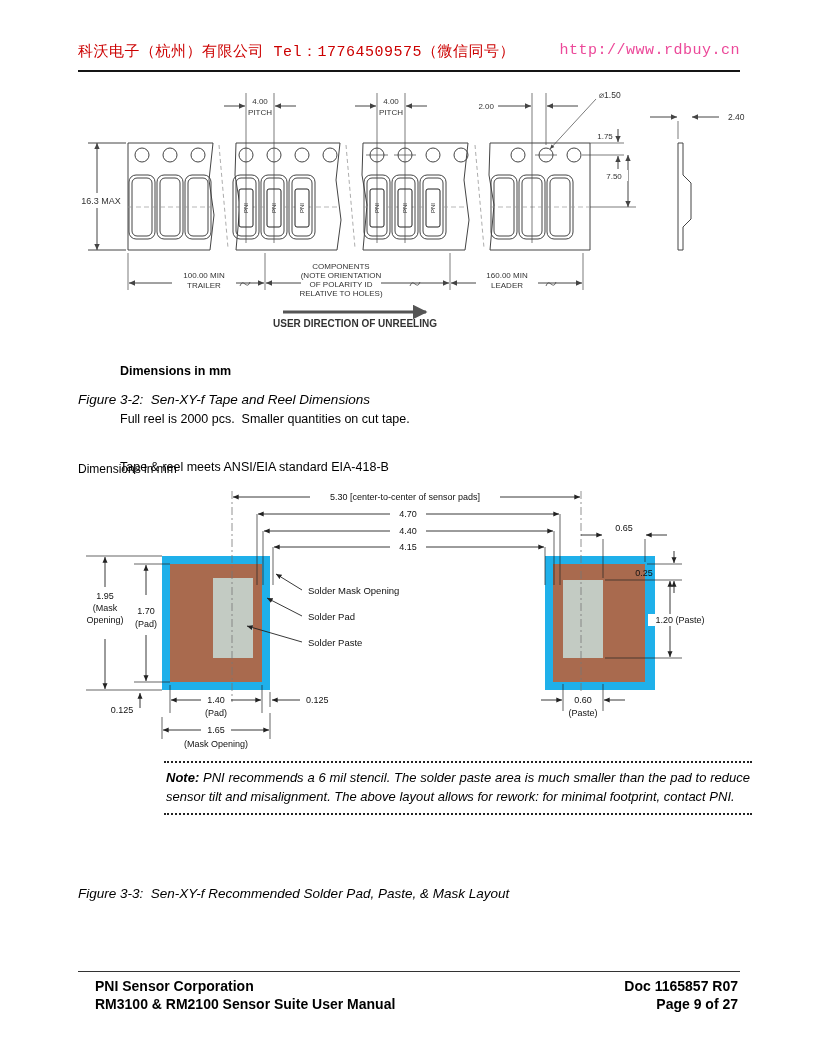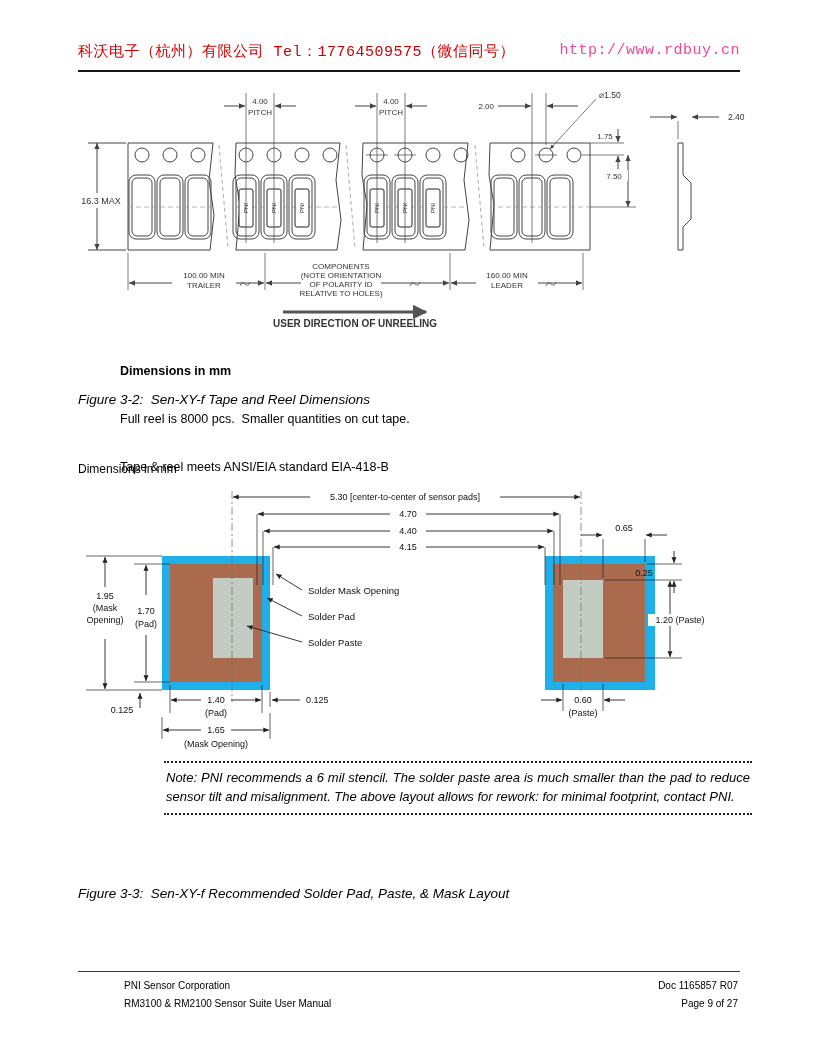--- a/index.html
+++ b/index.html
@@ -13,24 +13,24 @@
   
   svg text{font-family:"Liberation Sans","DejaVu Sans",sans-serif;}
   
   #reel-notes{left:120px;top:331px;font-size:12.5px;line-height:16px;white-space:pre;}
   #reel-notes .b{font-weight:bold;}
   .caption{left:78px;width:662px;text-align:left;font-style:italic;font-size:13.5px;white-space:pre;}
   #units2{left:78px;top:462px;font-size:12px;}
   
   #notebox{left:164px;top:761px;width:584px;border-top:2px dotted #222;border-bottom:2px dotted #222;
            padding:5px 2px 7px 2px;font-size:13px;font-style:italic;line-height:19px;text-align:justify;}
-  #notebox .nb{font-weight:normal;margin-top:40px;}
+  #notebox .nb{font-weight:bold;margin-top:40px;}
   
   #ftr-rule{left:78px;top:971px;width:662px;height:1px;background:#333;}
-  .ftxt{font-size:10px;font-weight:normal;line-height:18px;margin-left:29px;}
+  .ftxt{font-size:14px;font-weight:bold;line-height:18px;}
   #ftr-left{left:95px;top:977px;}
   #ftr-right{right:78px;top:977px;text-align:right;}
 </style>
 </head>
 <body>
 
 <div id="page">
 
   <div id="hdr" class="abs">
     <span style="color:#cc0000;">科沃电子（杭州）有限公司 Tel：17764509575（微信同号）</span>
@@ -234,21 +234,21 @@
 
       <g>
         <line x1="205" y1="227" x2="348" y2="227" stroke="#555" stroke-width="3" marker-end="url(#ahb)"></line>
         <text x="277" y="242" text-anchor="middle" font-size="10" font-weight="bold" fill="#333" stroke="none">USER DIRECTION OF UNREELING</text>
       </g>
     </g>
   </svg>
 
   <div id="reel-notes" class="abs">
     <div class="b">Dimensions in mm</div>
-    <div>Full reel is 8000 pcs.  Smaller quantities on cut tape.</div>
+    <div>Full reel is 2000 pcs.  Smaller quantities on cut tape.</div>
     <div>Tape &amp; reel meets ANSI/EIA standard EIA-418-B</div>
   </div>
 
   <div class="abs caption" style="top:392px;">Figure 3-2:  Sen-XY-f Tape and Reel Dimensions</div>
 
   <div id="units2" class="abs">Dimensions in mm</div>
 
   <svg class="abs" style="left:78px;top:487px;" width="640" height="270" viewBox="0 0 640 270">
     <defs>
       <marker id="ah2" viewBox="0 0 10 10" refX="9" refY="5" markerWidth="7" markerHeight="7" orient="auto-start-reverse">

